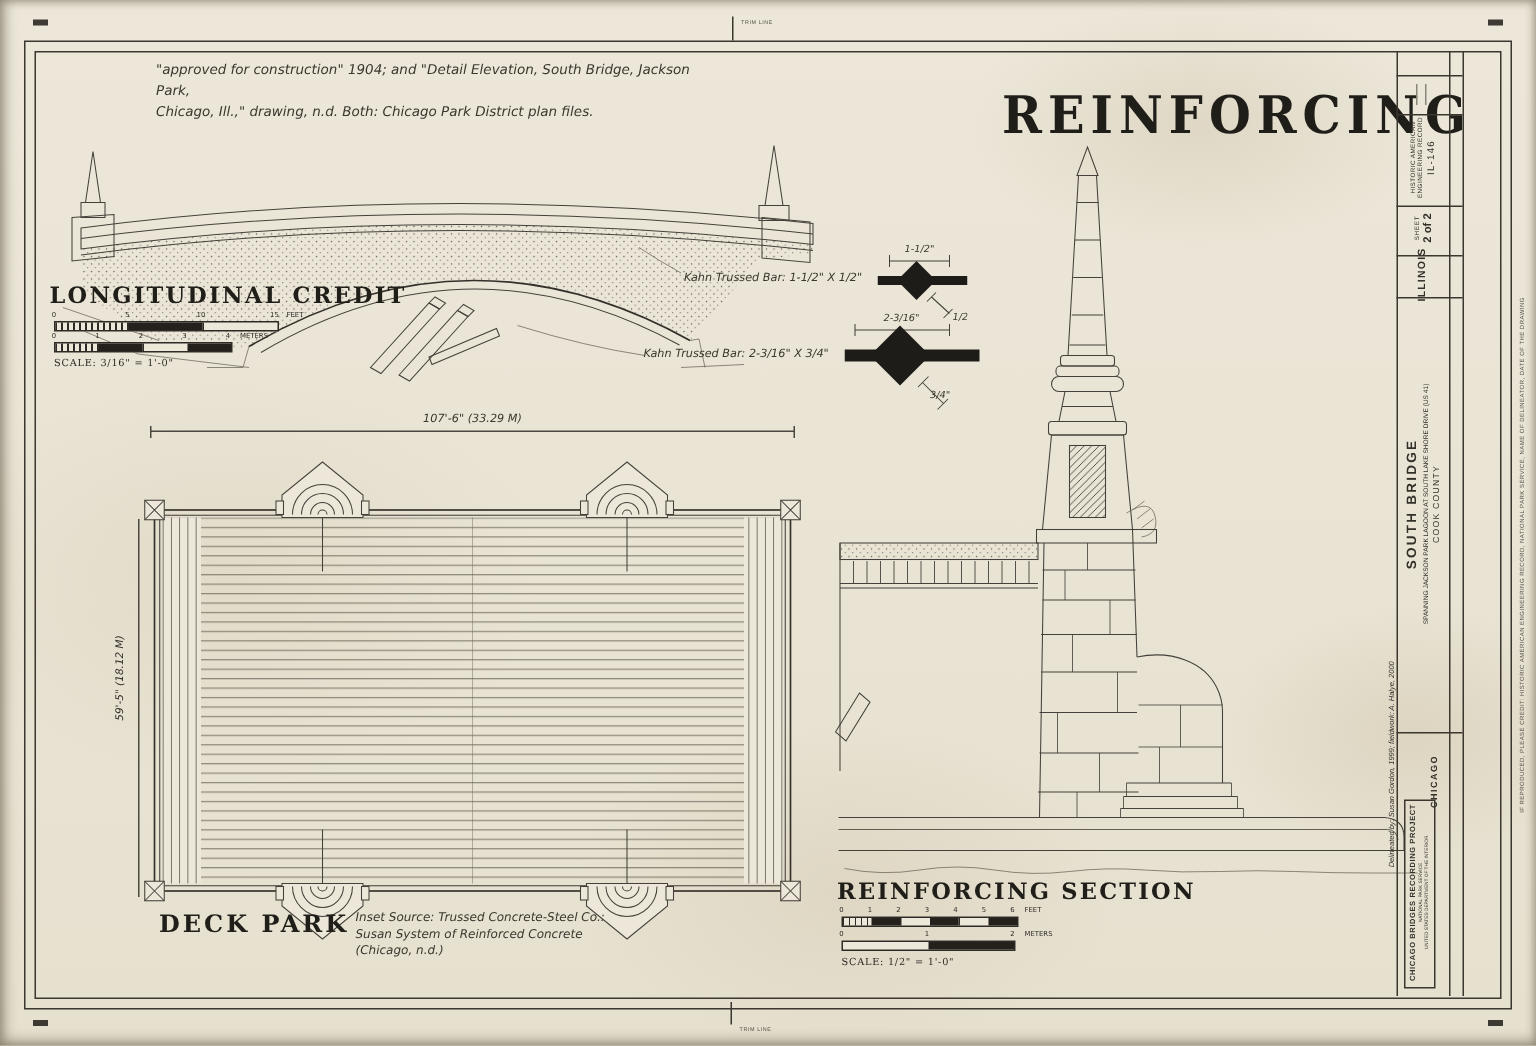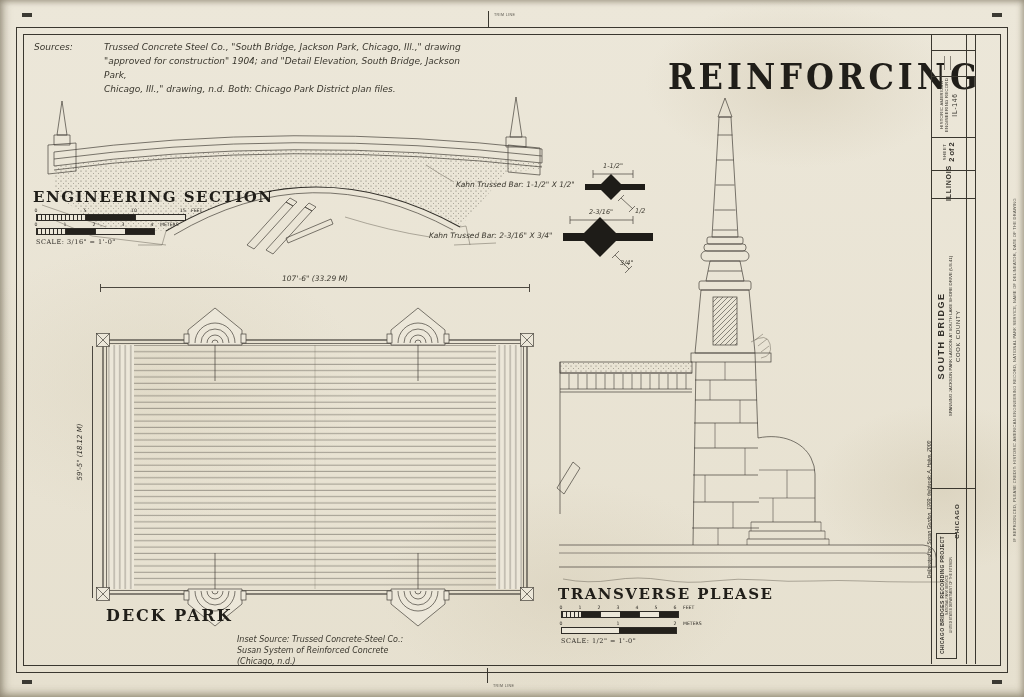--- a/index.html
+++ b/index.html
@@ -57,24 +57,20 @@
   <div class="cmark" style="left:992px;top:680px;width:10px;height:3.5px;"></div>
   <div class="line" style="left:488px;top:11px;width:1px;height:16px;"></div>
   <div class="abs" style="left:494px;top:13px;font-size:3.6px;letter-spacing:0.4px;color:#55524a;">TRIM LINE</div>
   <div class="line" style="left:487px;top:668px;width:1px;height:15px;"></div>
   <div class="abs" style="left:493px;top:684px;font-size:3.6px;letter-spacing:0.4px;color:#55524a;">TRIM LINE</div>
 
   <div class="b-outer"></div>
   <div class="b-inner"></div>
 
   <div class="sources">
-    <div class="src-row">
-      <span class="src-label">Sources:</span>
-      <span>Trussed Concrete Steel Co., "South Bridge, Jackson Park, Chicago, Ill.," drawing</span>
-    </div>
     <div class="src-ind">"approved for construction" 1904; and "Detail Elevation, South Bridge, Jackson Park,</div>
     <div class="src-ind">Chicago, Ill.," drawing, n.d.  Both: Chicago Park District plan files.</div>
   </div>
 
   <div class="abs stencil" style="left:668px;top:58px;font-size:32px;letter-spacing:4px;transform:scaleY(1.08);">REINFORCING</div>
 
   <svg class="abs" style="left:40px;top:95px;" width="520" height="175" viewBox="0 0 520 175">
     <defs>
       <pattern id="ls-stip" width="5" height="5" patternUnits="userSpaceOnUse">
         <circle cx="1" cy="1" r="0.5" fill="#5f5a4e"></circle>
@@ -109,21 +105,21 @@
       <path d="M226,155 L265,112 L272,116 L233,159 Z"></path>
       <path d="M246,143 L291,124 L293,129 L248,148 Z"></path>
       <path d="M246,107 L250,103 L257,107 L253,111 Z M265,112 L269,108 L276,112 L272,116 Z"></path>
     </g>
     <g class="lt">
       <path d="M386,70 Q398,78 414,87"></path>
         <path d="M305,122 Q350,136 390,142"></path>
     </g>
   </svg>
 
-  <div class="abs stencil" style="left:33px;top:188px;font-size:15px;letter-spacing:1.5px;">ENGINEERING SECTION</div>
+  <div class="abs stencil" style="left:33px;top:188px;font-size:15px;letter-spacing:1.5px;">LONGITUDINAL CREDIT</div>
   <div class="abs" style="left:36px;top:208px;">
     <div class="ticksrow" style="width:190px;">
       <span style="left:0;">0</span>
       <span style="left:49px;">5</span>
       <span style="left:98px;">10</span>
       <span style="left:147px;">15</span>
       <span class="unit" style="left:155px;">FEET</span>
     </div>
     <div class="sbar">
       <div class="sg sg-h" style="width:49px;"></div>
@@ -220,21 +216,21 @@
           <path d="M425.5,295.5 l13,13 M438.5,295.5 l-13,13"></path>
         </g>
     </g>
     <use href="#dp-tur" transform="translate(120,51)"></use>
     <use href="#dp-tur" transform="translate(323,51)"></use>
     <use href="#dp-tur" transform="translate(120,299) scale(1,-1)"></use>
     <use href="#dp-tur" transform="translate(323,299) scale(1,-1)"></use>
   </svg>
 
   <div class="abs stencil" style="left:106px;top:606px;font-size:16px;letter-spacing:2px;">DECK PARK</div>
-  <div class="abs hand" style="left:237px;top:634px;font-size:8px;line-height:1.4;">
+  <div class="abs hand" style="left:237px;top:606px;font-size:8px;line-height:1.4;">
     <div>Inset Source: Trussed Concrete-Steel Co.:</div>
     <div>Susan System of Reinforced Concrete</div>
     <div>(Chicago, n.d.)</div>
   </div>
 
   <svg class="abs" style="left:555px;top:90px;" width="400" height="500" viewBox="0 0 400 500">
     <defs>
       <pattern id="ts-stip" width="5" height="5" patternUnits="userSpaceOnUse">
         <circle cx="1" cy="1" r="0.5" fill="#6a655a"></circle>
           <circle cx="3.5" cy="3.5" r="0.45" fill="#6a655a"></circle>
@@ -278,21 +274,21 @@
       <path d="M196,432 H266 M194,441 H270 M192,449 H274"></path>
       <path d="M266,432 V441 M270,441 V449 M274,449 V455 M196,432 V441 M194,441 V449 M192,449 V455" stroke-width="0.55"></path>
     </g>
     <g class="ln">
       <path d="M4,455 H368 Q381,456 381,468 V477 H4"></path>
       <path d="M4,463 H370 Q376,463 377,470" stroke-width="0.55"></path>
     </g>
     <path class="lt" d="M8,489 q25,5 50,1 t50,0 t50,1 t50,-1 t50,1 t50,0 t50,1 L390,492"></path>
   </svg>
 
-  <div class="abs stencil" style="left:558px;top:585px;font-size:15px;letter-spacing:1.5px;">TRANSVERSE PLEASE</div>
+  <div class="abs stencil" style="left:558px;top:585px;font-size:15px;letter-spacing:1.5px;">REINFORCING SECTION</div>
   <div class="abs" style="left:561px;top:605px;">
     <div class="ticksrow" style="width:160px;">
       <span style="left:0;">0</span>
       <span style="left:19px;">1</span>
       <span style="left:38px;">2</span>
       <span style="left:57px;">3</span>
       <span style="left:76px;">4</span>
       <span style="left:95px;">5</span>
       <span style="left:114px;">6</span>
       <span class="unit" style="left:122px;">FEET</span>

